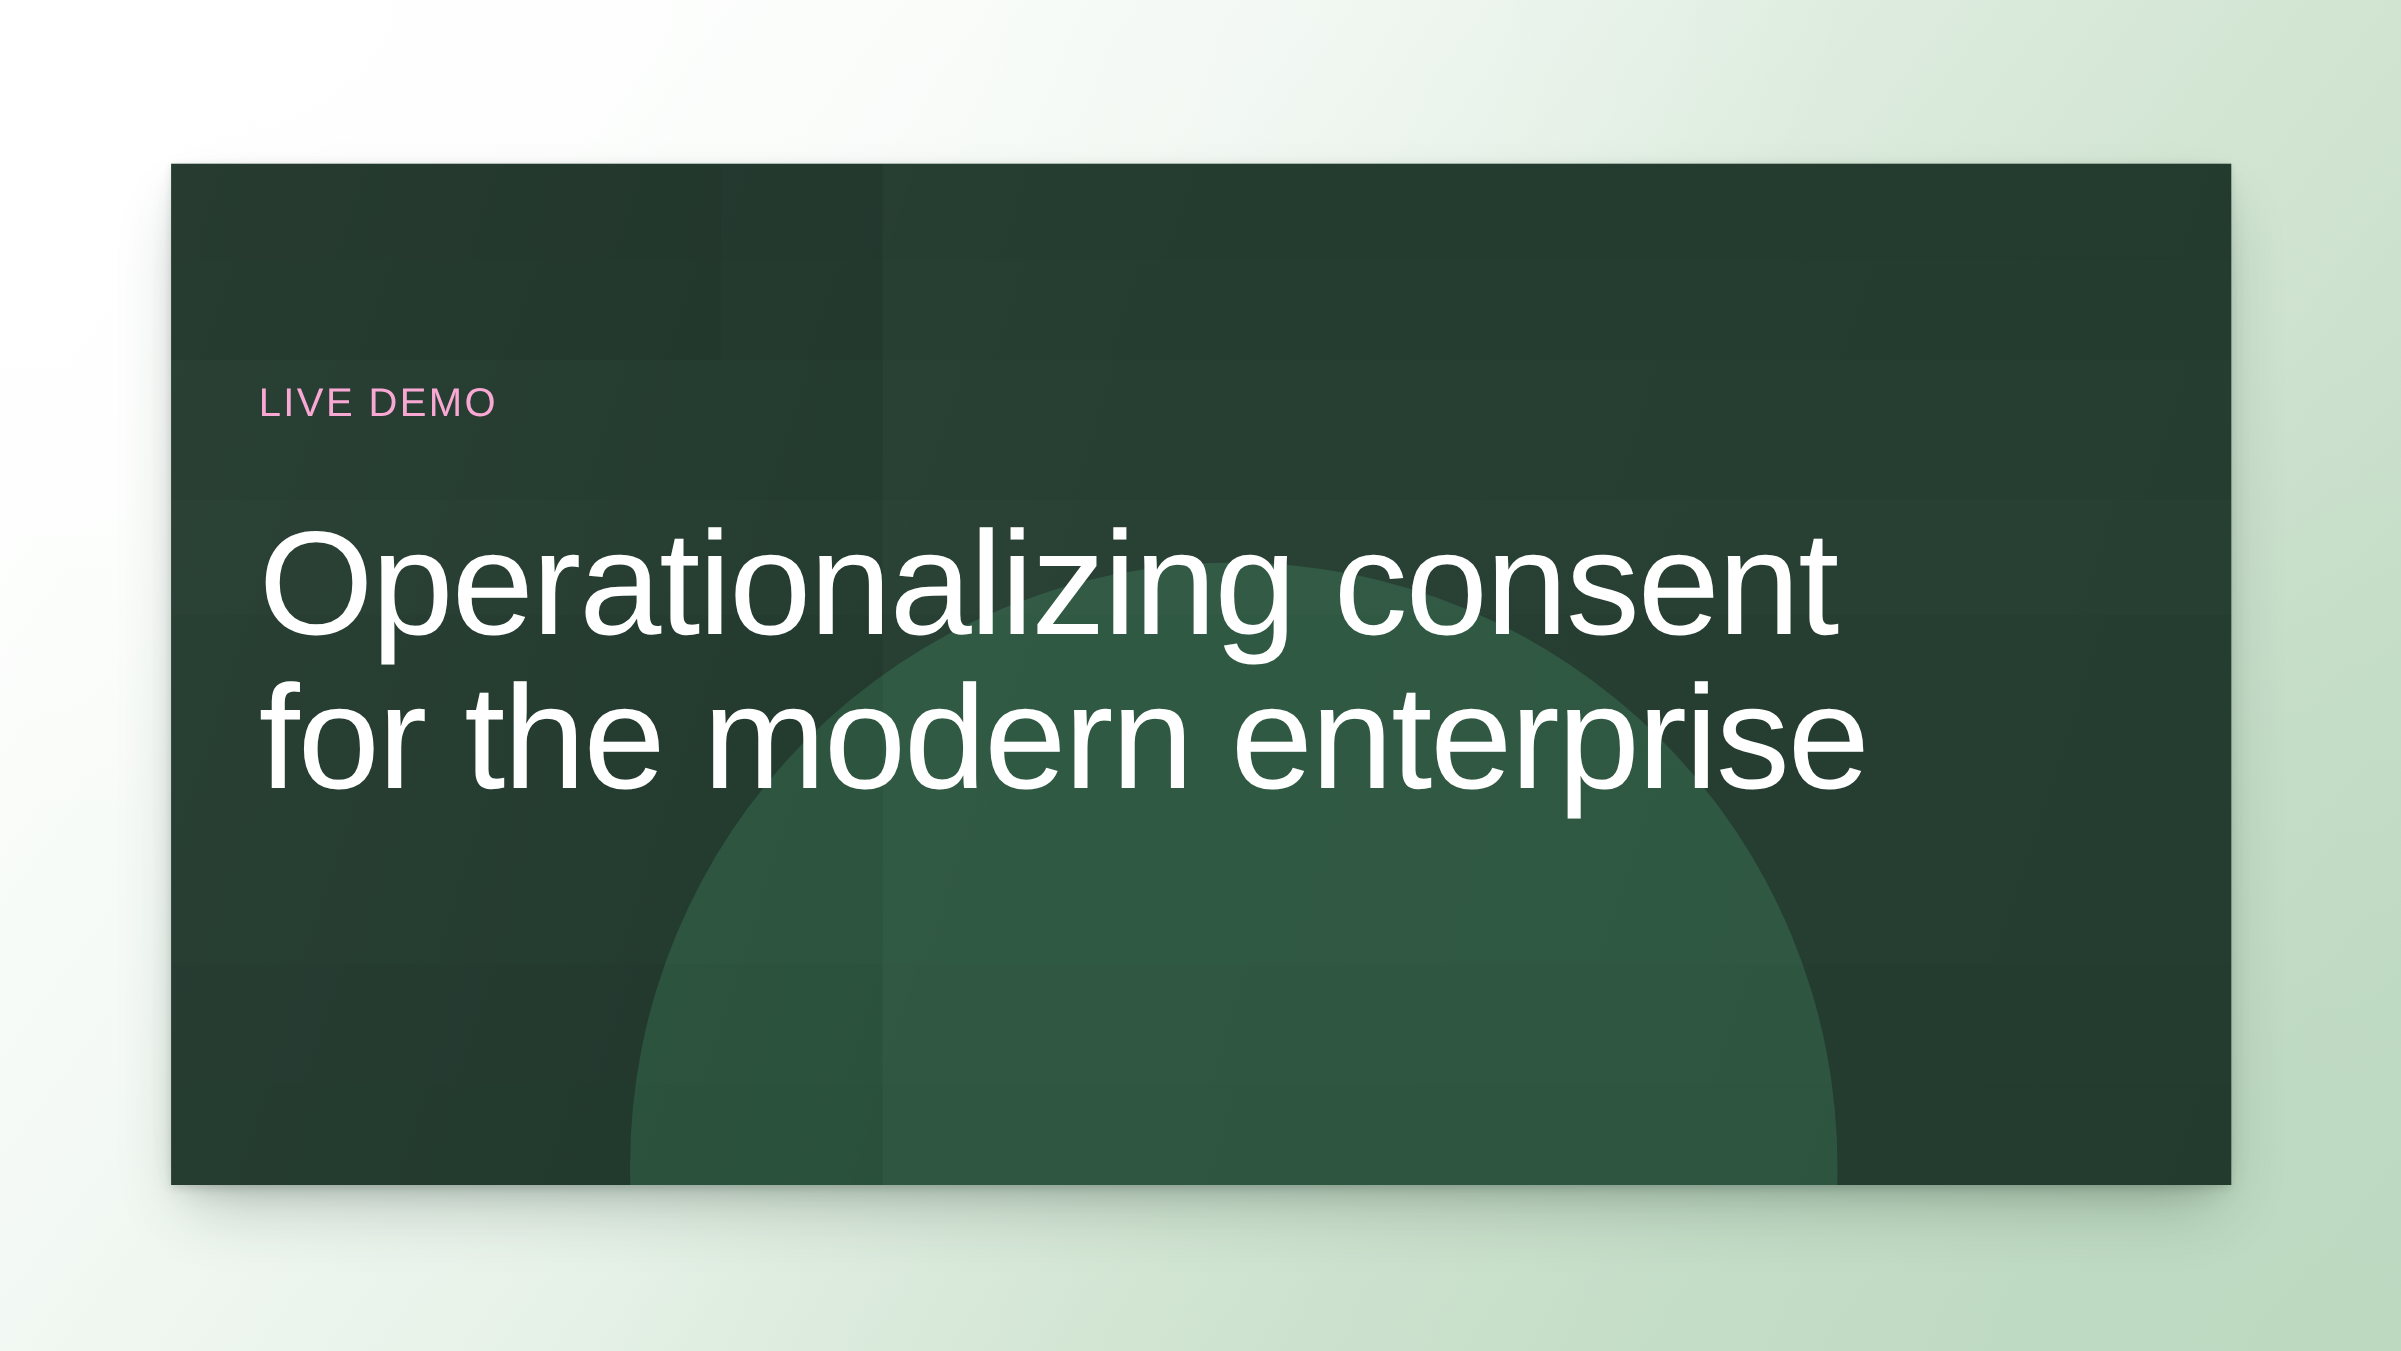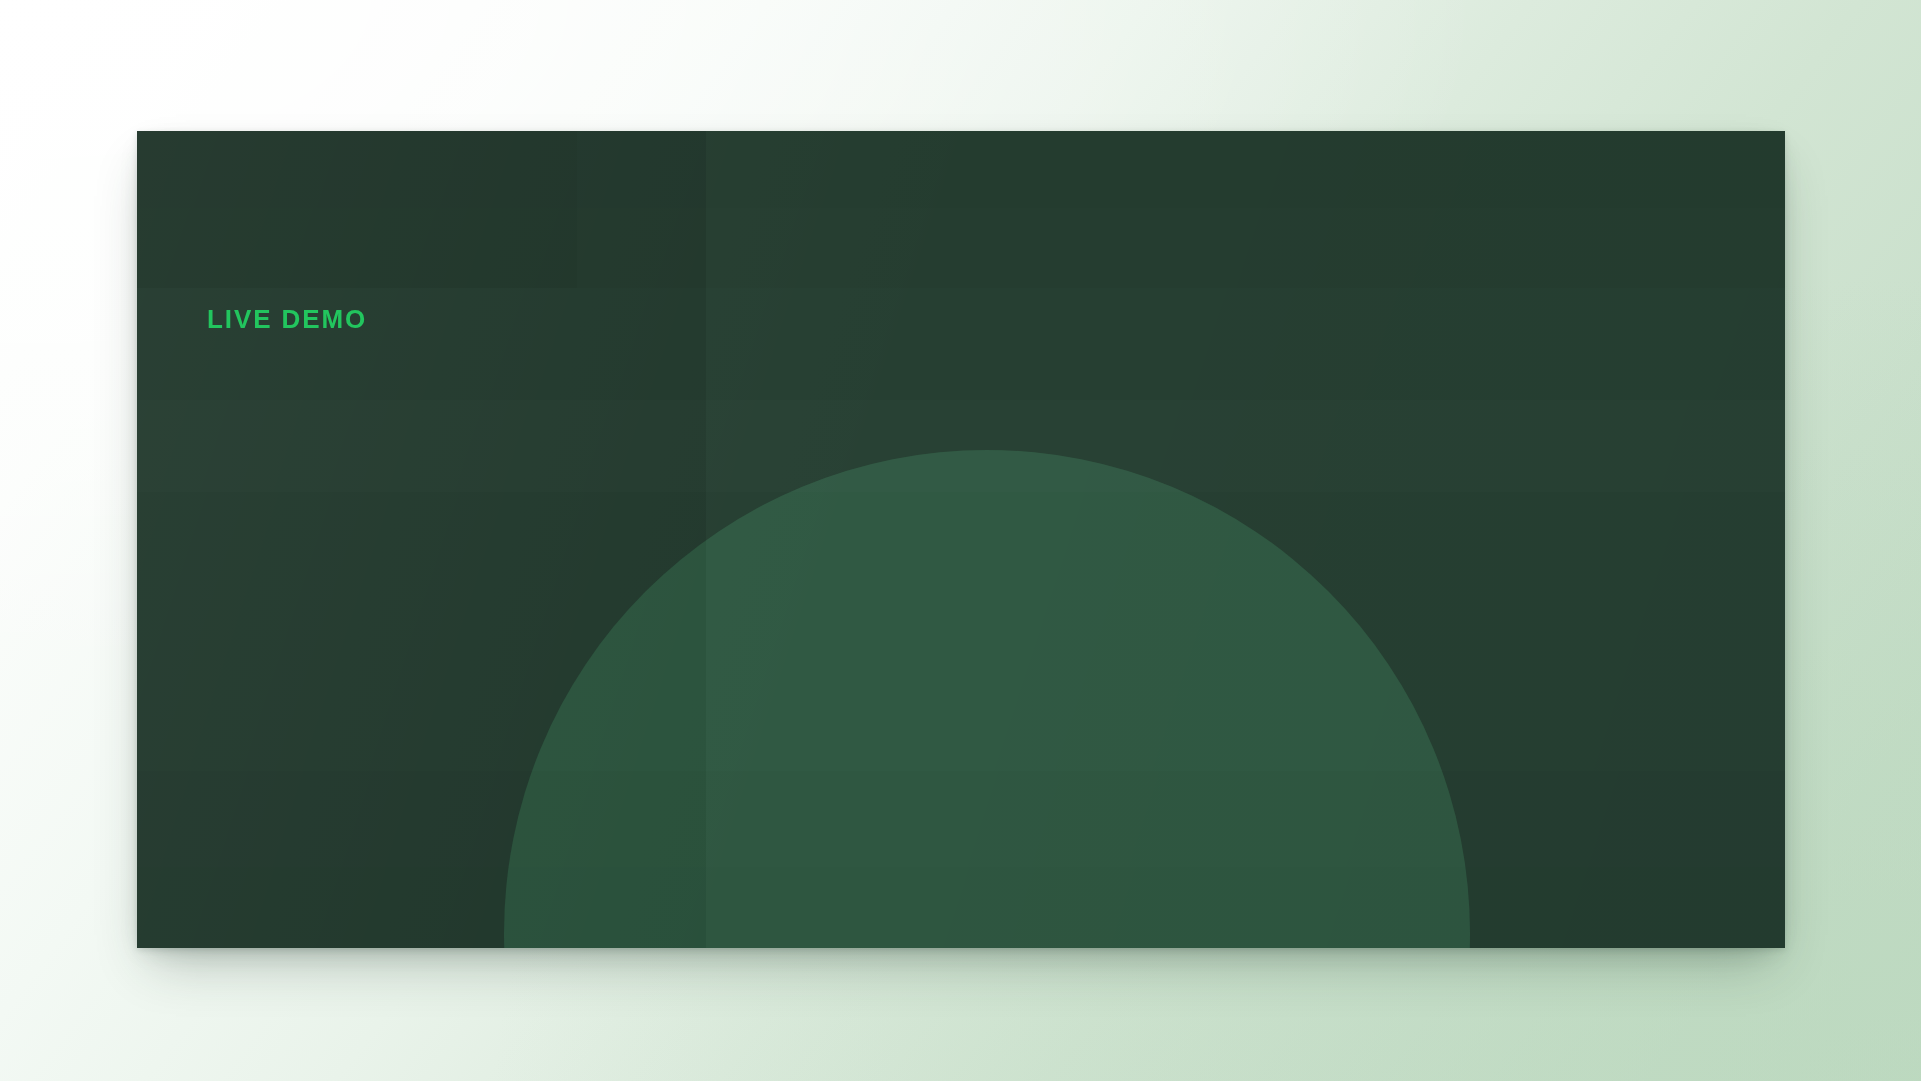--- a/index.html
+++ b/index.html
@@ -106,23 +106,23 @@
     left: 70px;           
     top: 0;
     width: 1560px;
     height: 100%;
   }
 
   .eyebrow {
     position: absolute;
     top: 175px;           
     left: 0;
-    color: #22c55e;
-    font-size: 26px;
-    font-weight: 700;
+    color: #f9a8d4;
+    font-size: 32px;
+    font-weight: 400;
     letter-spacing: 1.9px;
     line-height: 1;
     white-space: nowrap;
   }
 
   .headline {
     position: absolute;
     top: 275px;
     left: 0;
     width: 1520px;
@@ -155,16 +155,18 @@
       <div class="band band-row-c"></div>
       <div class="band band-row-d"></div>
       <div class="band band-row-e"></div>
       <div class="band band-cell-tl"></div>
       <div class="band-sheen"></div>
     </div>
 
     <div class="content">
       <div class="eyebrow">LIVE DEMO</div>
 
+      <h1 class="headline">Operationalizing consent
+for the modern enterprise</h1>
     </div>
 
   </div>
 </div>
 
 </body></html>

